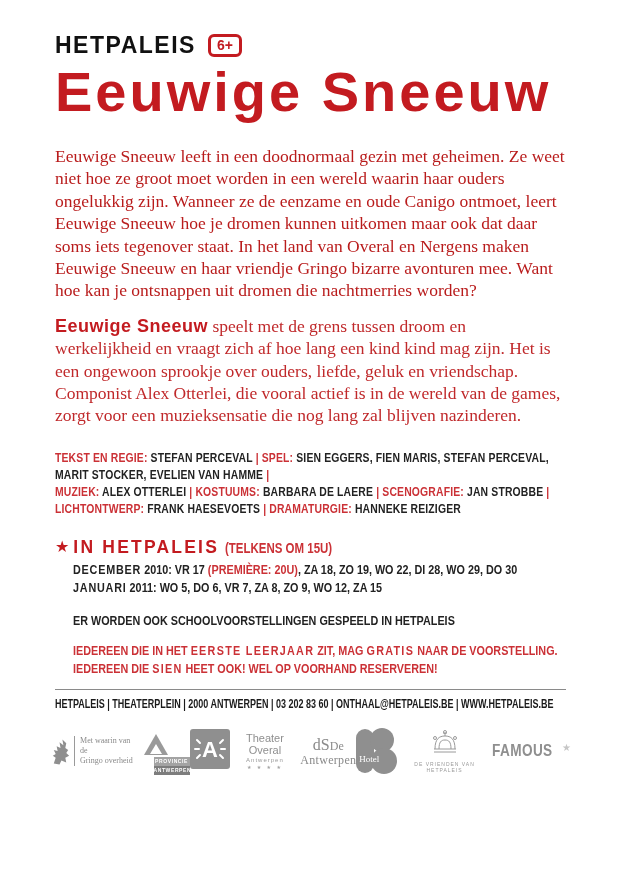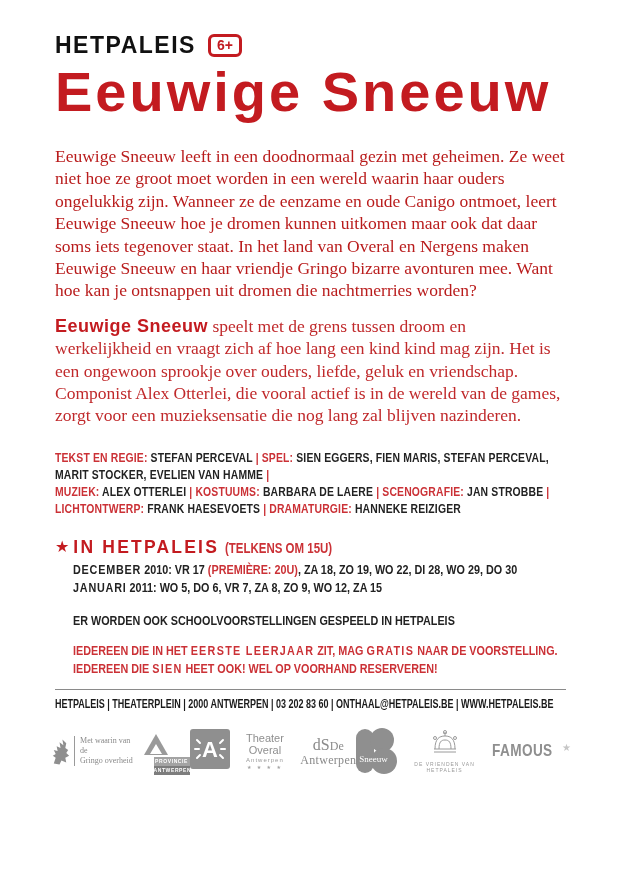--- a/index.html
+++ b/index.html
@@ -173,21 +173,21 @@
 
     <div class="logo ds">
       <div class="ds-top"><span class="ds-big">dS</span><span class="ds-de">De</span></div>
       <div class="ds-name">Antwerpen</div>
     </div>
 
     <div class="logo klara">
       <div class="klara-bar"></div>
       <div class="klara-c1"></div>
       <div class="klara-c2"></div>
-      <div class="klara-label">Sneeuw</div>
+      <div class="klara-label">Hotel</div>
     </div>
 
     <div class="logo vrienden">
       <svg width="38" height="26" viewBox="0 0 38 26">
         <g stroke="#9a9a9a" stroke-width="1" fill="none">
           <path d="M8,23 h22"></path>
           <path d="M8,20 h22"></path>
           <path d="M9,20 C9,10 13,7 19,7 C25,7 29,10 29,20"></path>
           <path d="M13,20 C13,13 15,11 19,11 C23,11 25,13 25,20"></path>
           <path d="M19,7 V4"></path>

